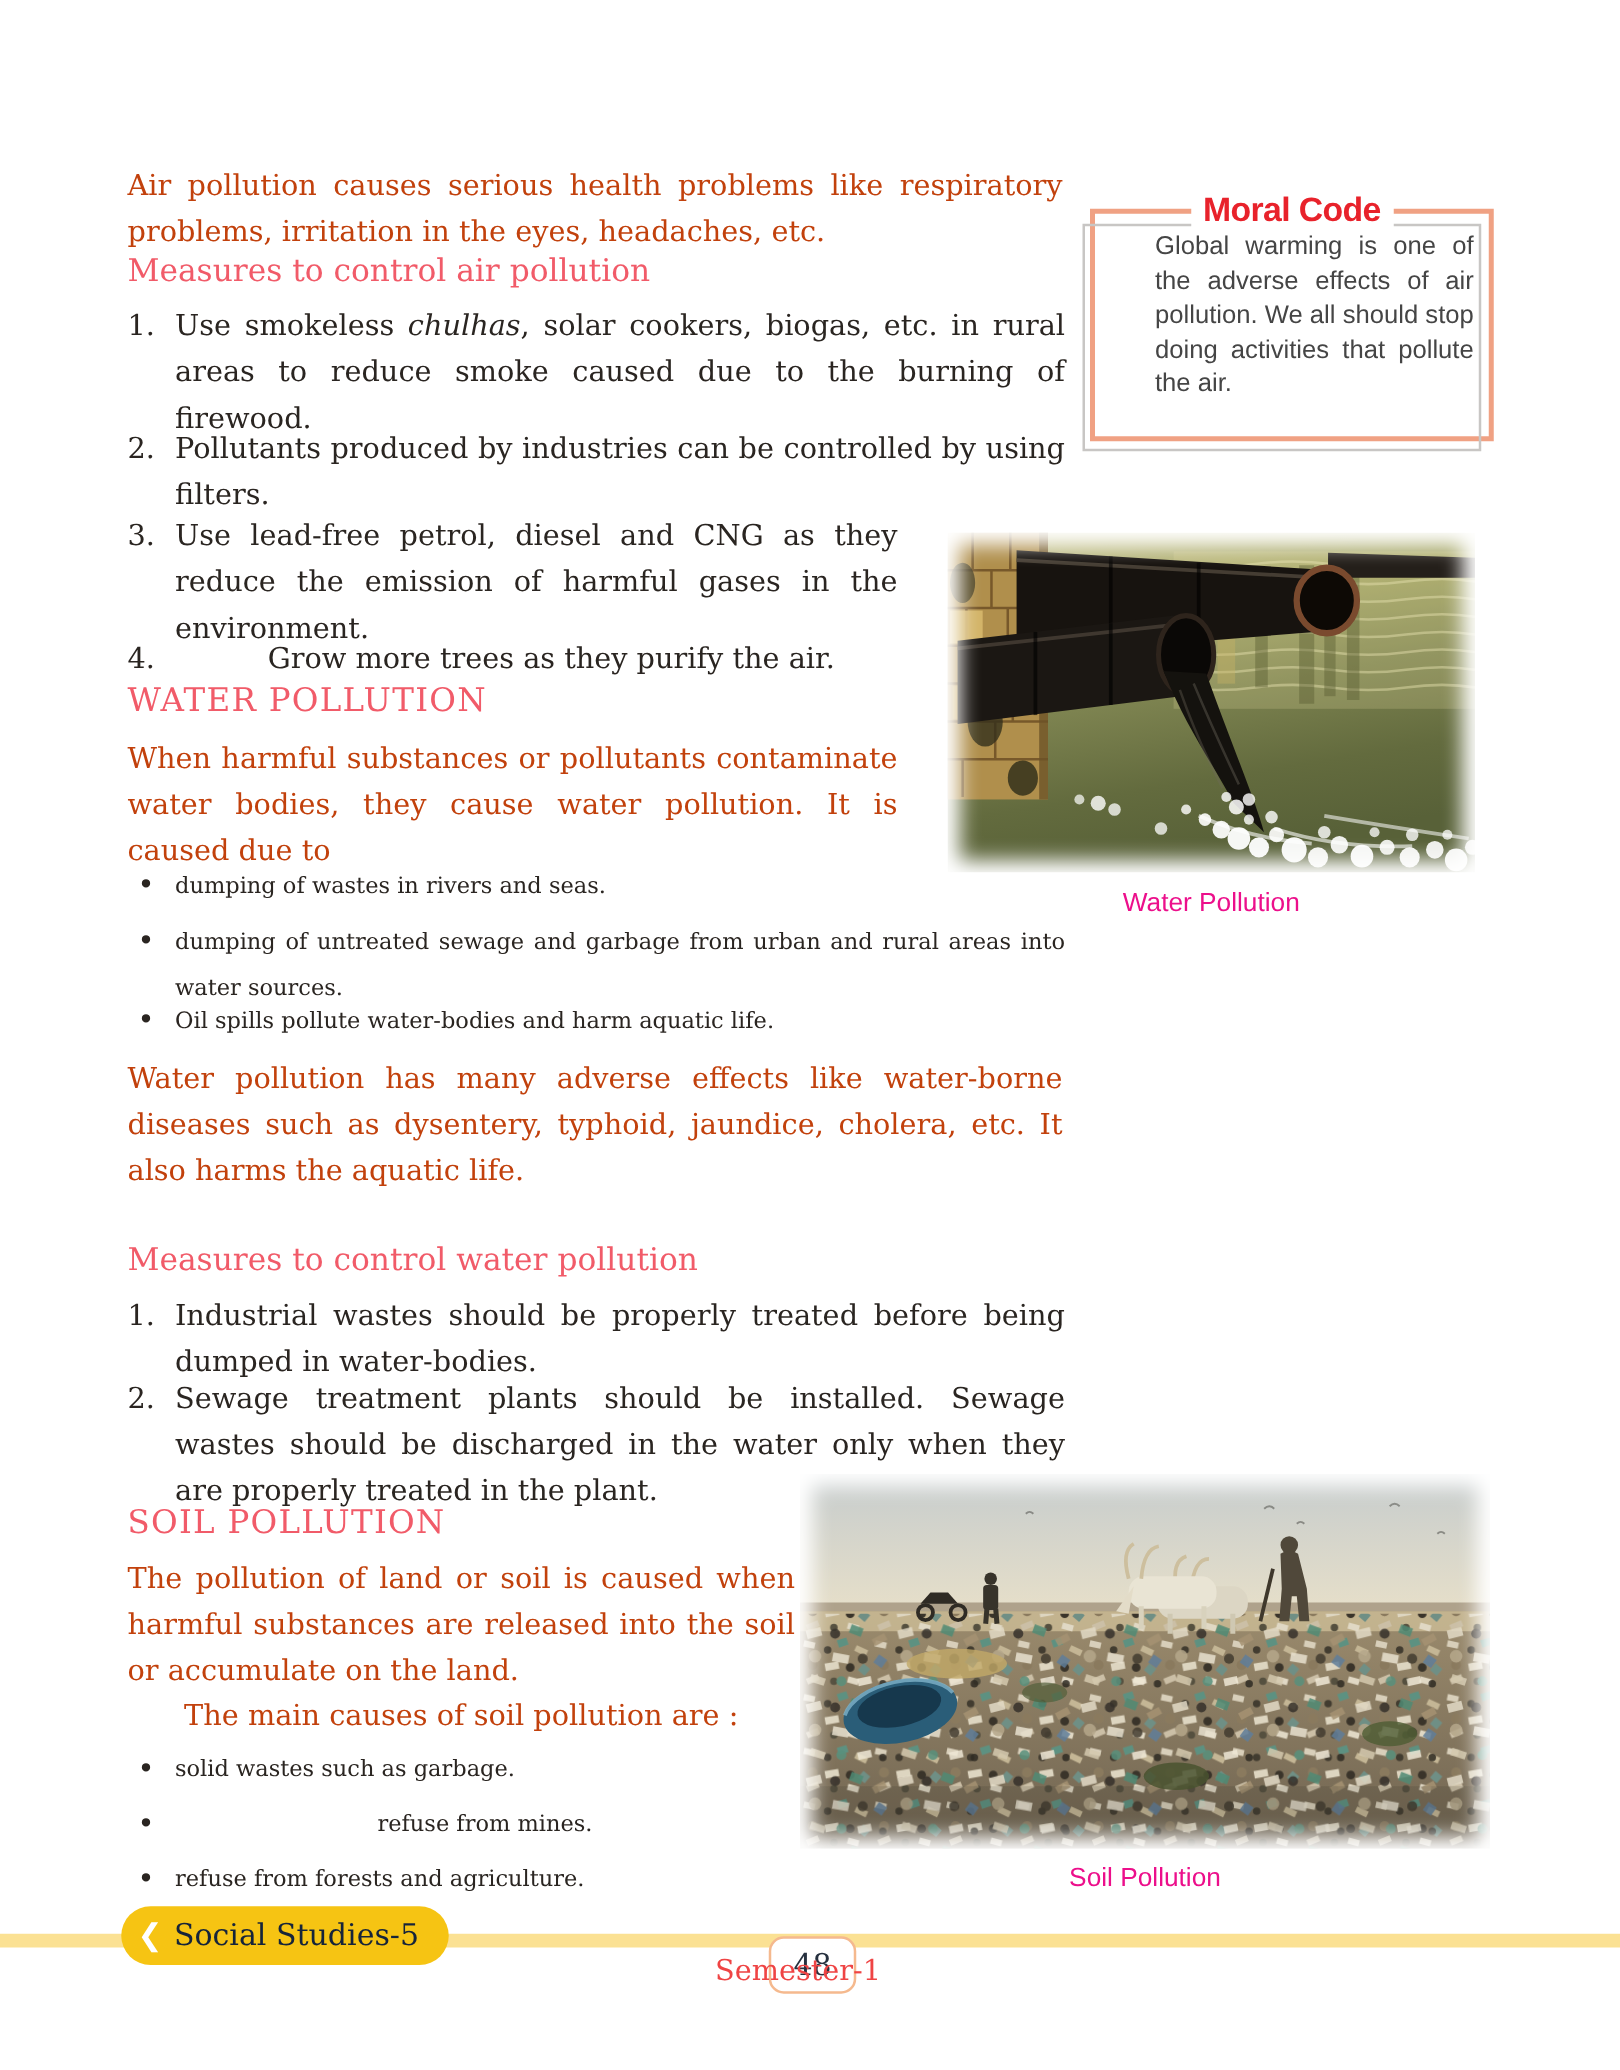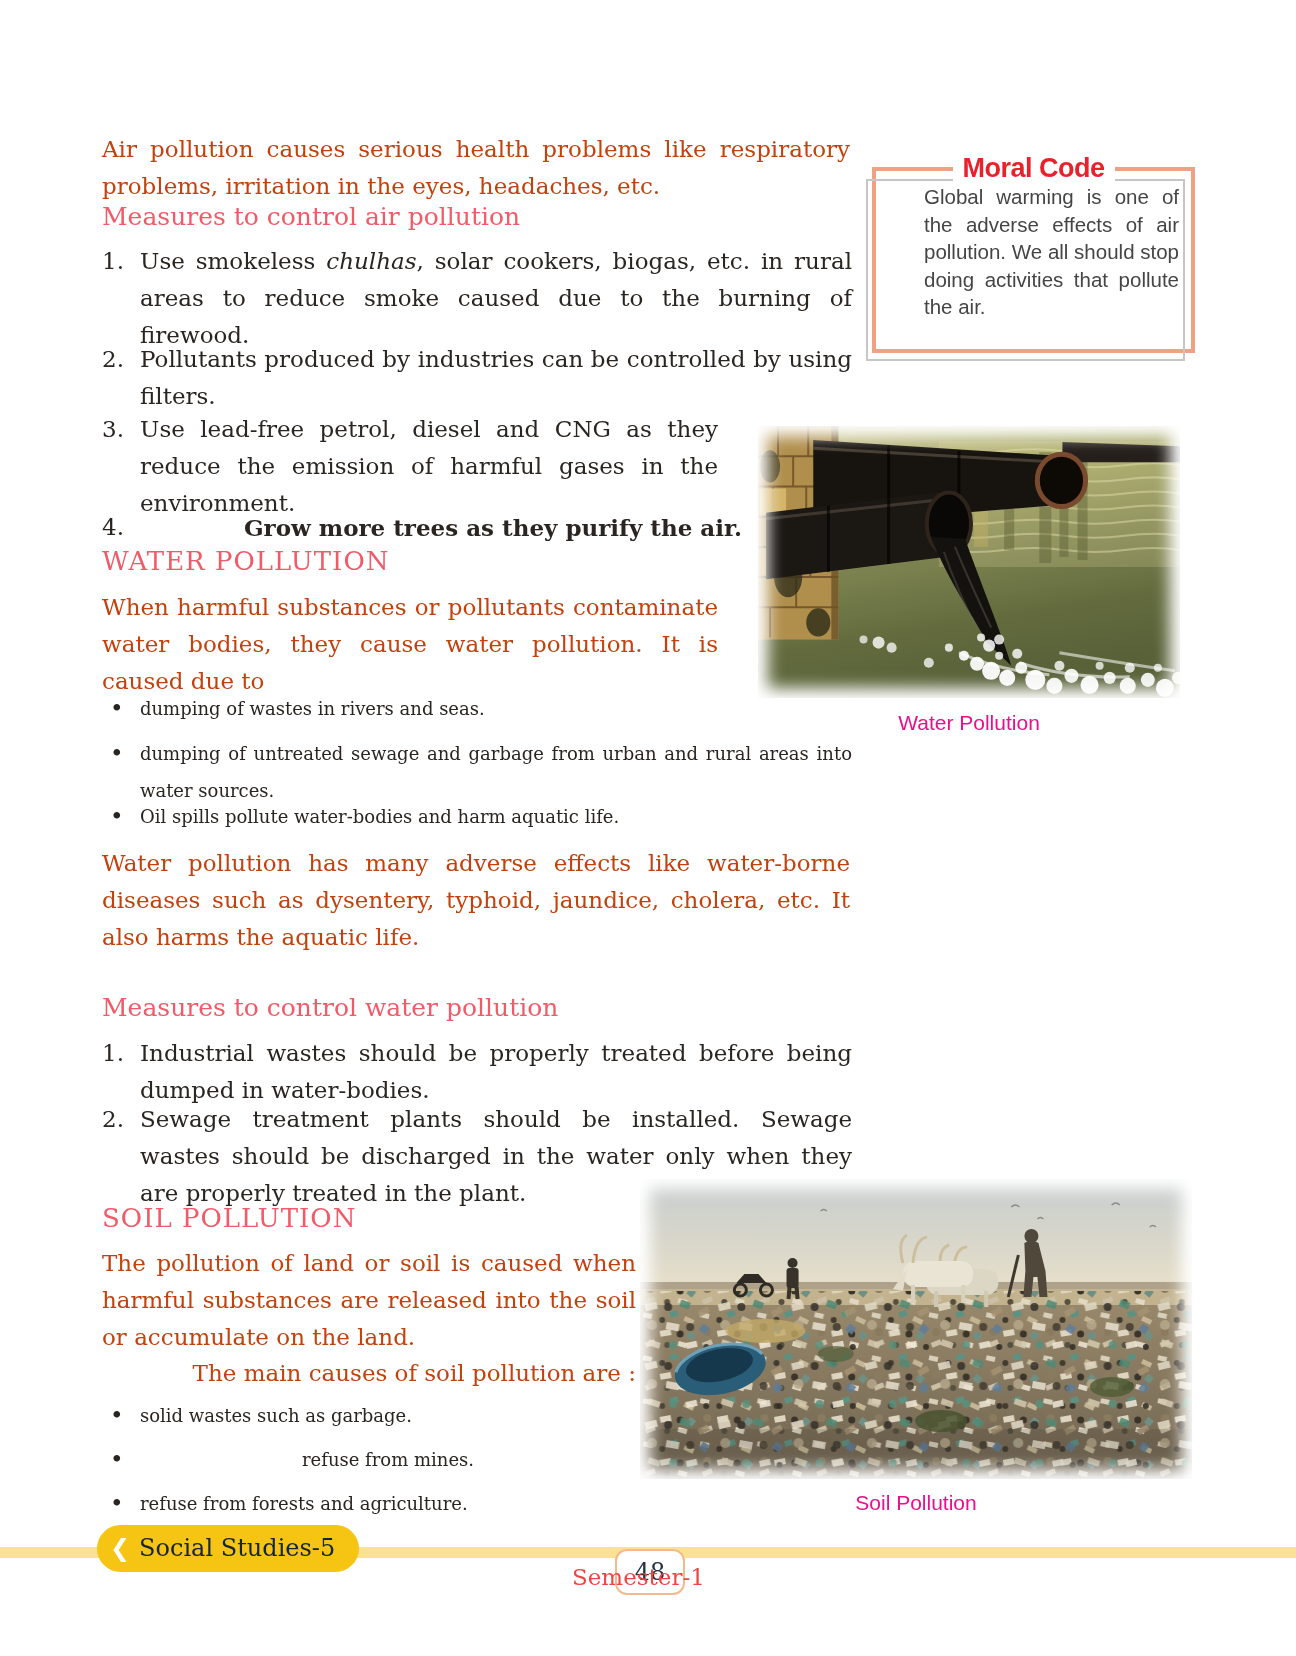--- a/index.html
+++ b/index.html
@@ -61,21 +61,21 @@
 <div class="oli" style="left:102px;top:341px;width:750px;">
   <span class="num">2.</span>
   <div class="itext">Pollutants produced by industries can be controlled by using filters.</div>
 </div>
 <div class="oli" style="left:102px;top:411px;width:616px;">
   <span class="num">3.</span>
   <div class="itext">Use lead-free petrol, diesel and CNG as they reduce the emission of harmful gases in the environment.</div>
 </div>
 <div class="oli" style="left:102px;top:509px;width:640px;">
   <span class="num">4.</span>
-  <div class="itext" style="text-align:right;font-weight:bold;">Grow more trees as they purify the air.</div>
+  <div class="itext" style="text-align:center;">Grow more trees as they purify the air.</div>
 </div>
 
 <div class="moral">
   <div class="moral-title">Moral Code</div>
   <div class="moral-body">Global warming is one of the adverse effects of air pollution. We all should stop doing activities that pollute the air.</div>
 </div>
 
 <div class="fig" style="left:758px;top:426px;width:422px;height:272px;">
 <svg viewBox="0 0 420 270" preserveAspectRatio="none">
   <defs>
@@ -216,21 +216,21 @@
   <span class="num">1.</span>
   <div class="itext">Industrial wastes should be properly treated before being dumped in water-bodies.</div>
 </div>
 <div class="oli" style="left:102px;top:1101px;width:750px;">
   <span class="num">2.</span>
   <div class="itext">Sewage treatment plants should be installed. Sewage wastes should be discharged in the water only when they are properly treated in the plant.</div>
 </div>
 
 <div class="h-caps" style="left:102px;top:1203px;">SOIL POLLUTION</div>
 <div class="para" style="left:102px;top:1245px;width:534px;">The pollution of land or soil is caused when harmful substances are released into the soil or accumulate on the land.</div>
-<div class="para" style="left:102px;top:1355px;width:534px;text-align:right;">The main causes of soil pollution are :</div>
+<div class="para" style="left:102px;top:1355px;width:534px;text-align:center;">The main causes of soil pollution are :</div>
 
 <div class="bul" style="left:102px;top:1397px;width:534px;">
   <span class="marker">•</span>
   <div class="itext" style="text-align:left;">solid wastes such as garbage.</div>
 </div>
 <div class="bul" style="left:102px;top:1441px;width:534px;">
   <span class="marker">•</span>
   <div class="itext" style="text-align:center;">refuse from mines.</div>
 </div>
 <div class="bul" style="left:102px;top:1485px;width:534px;">

